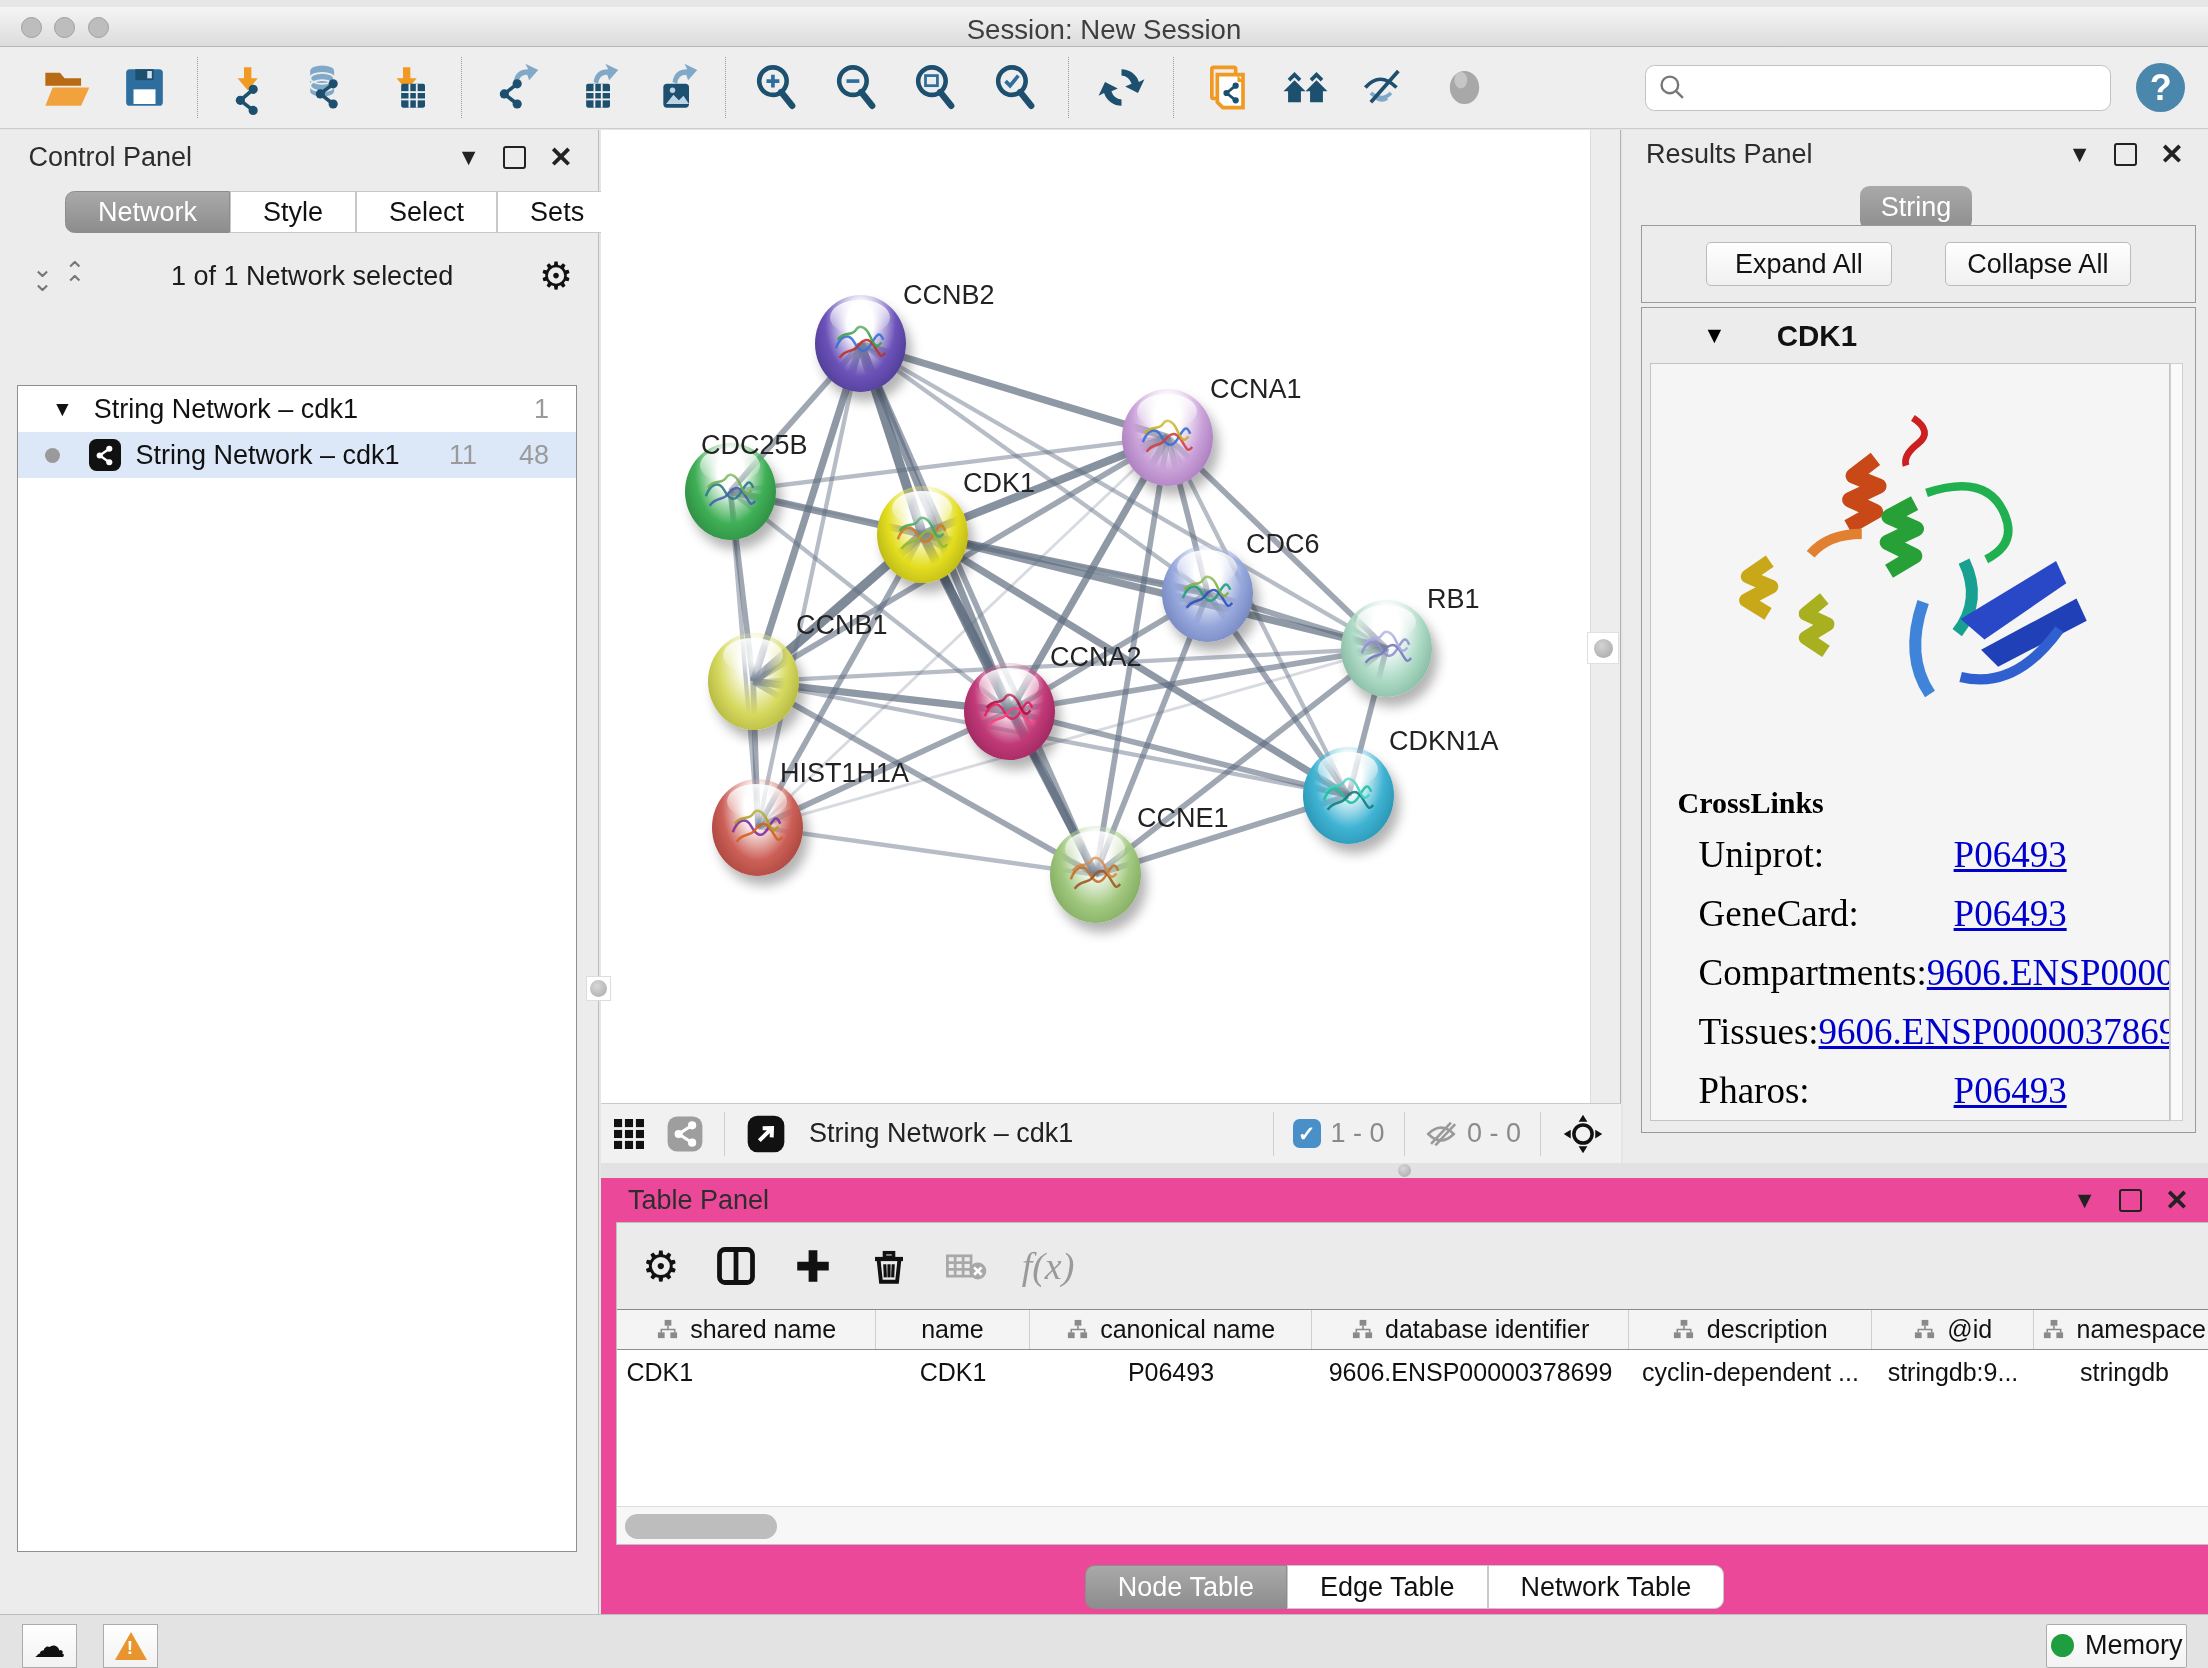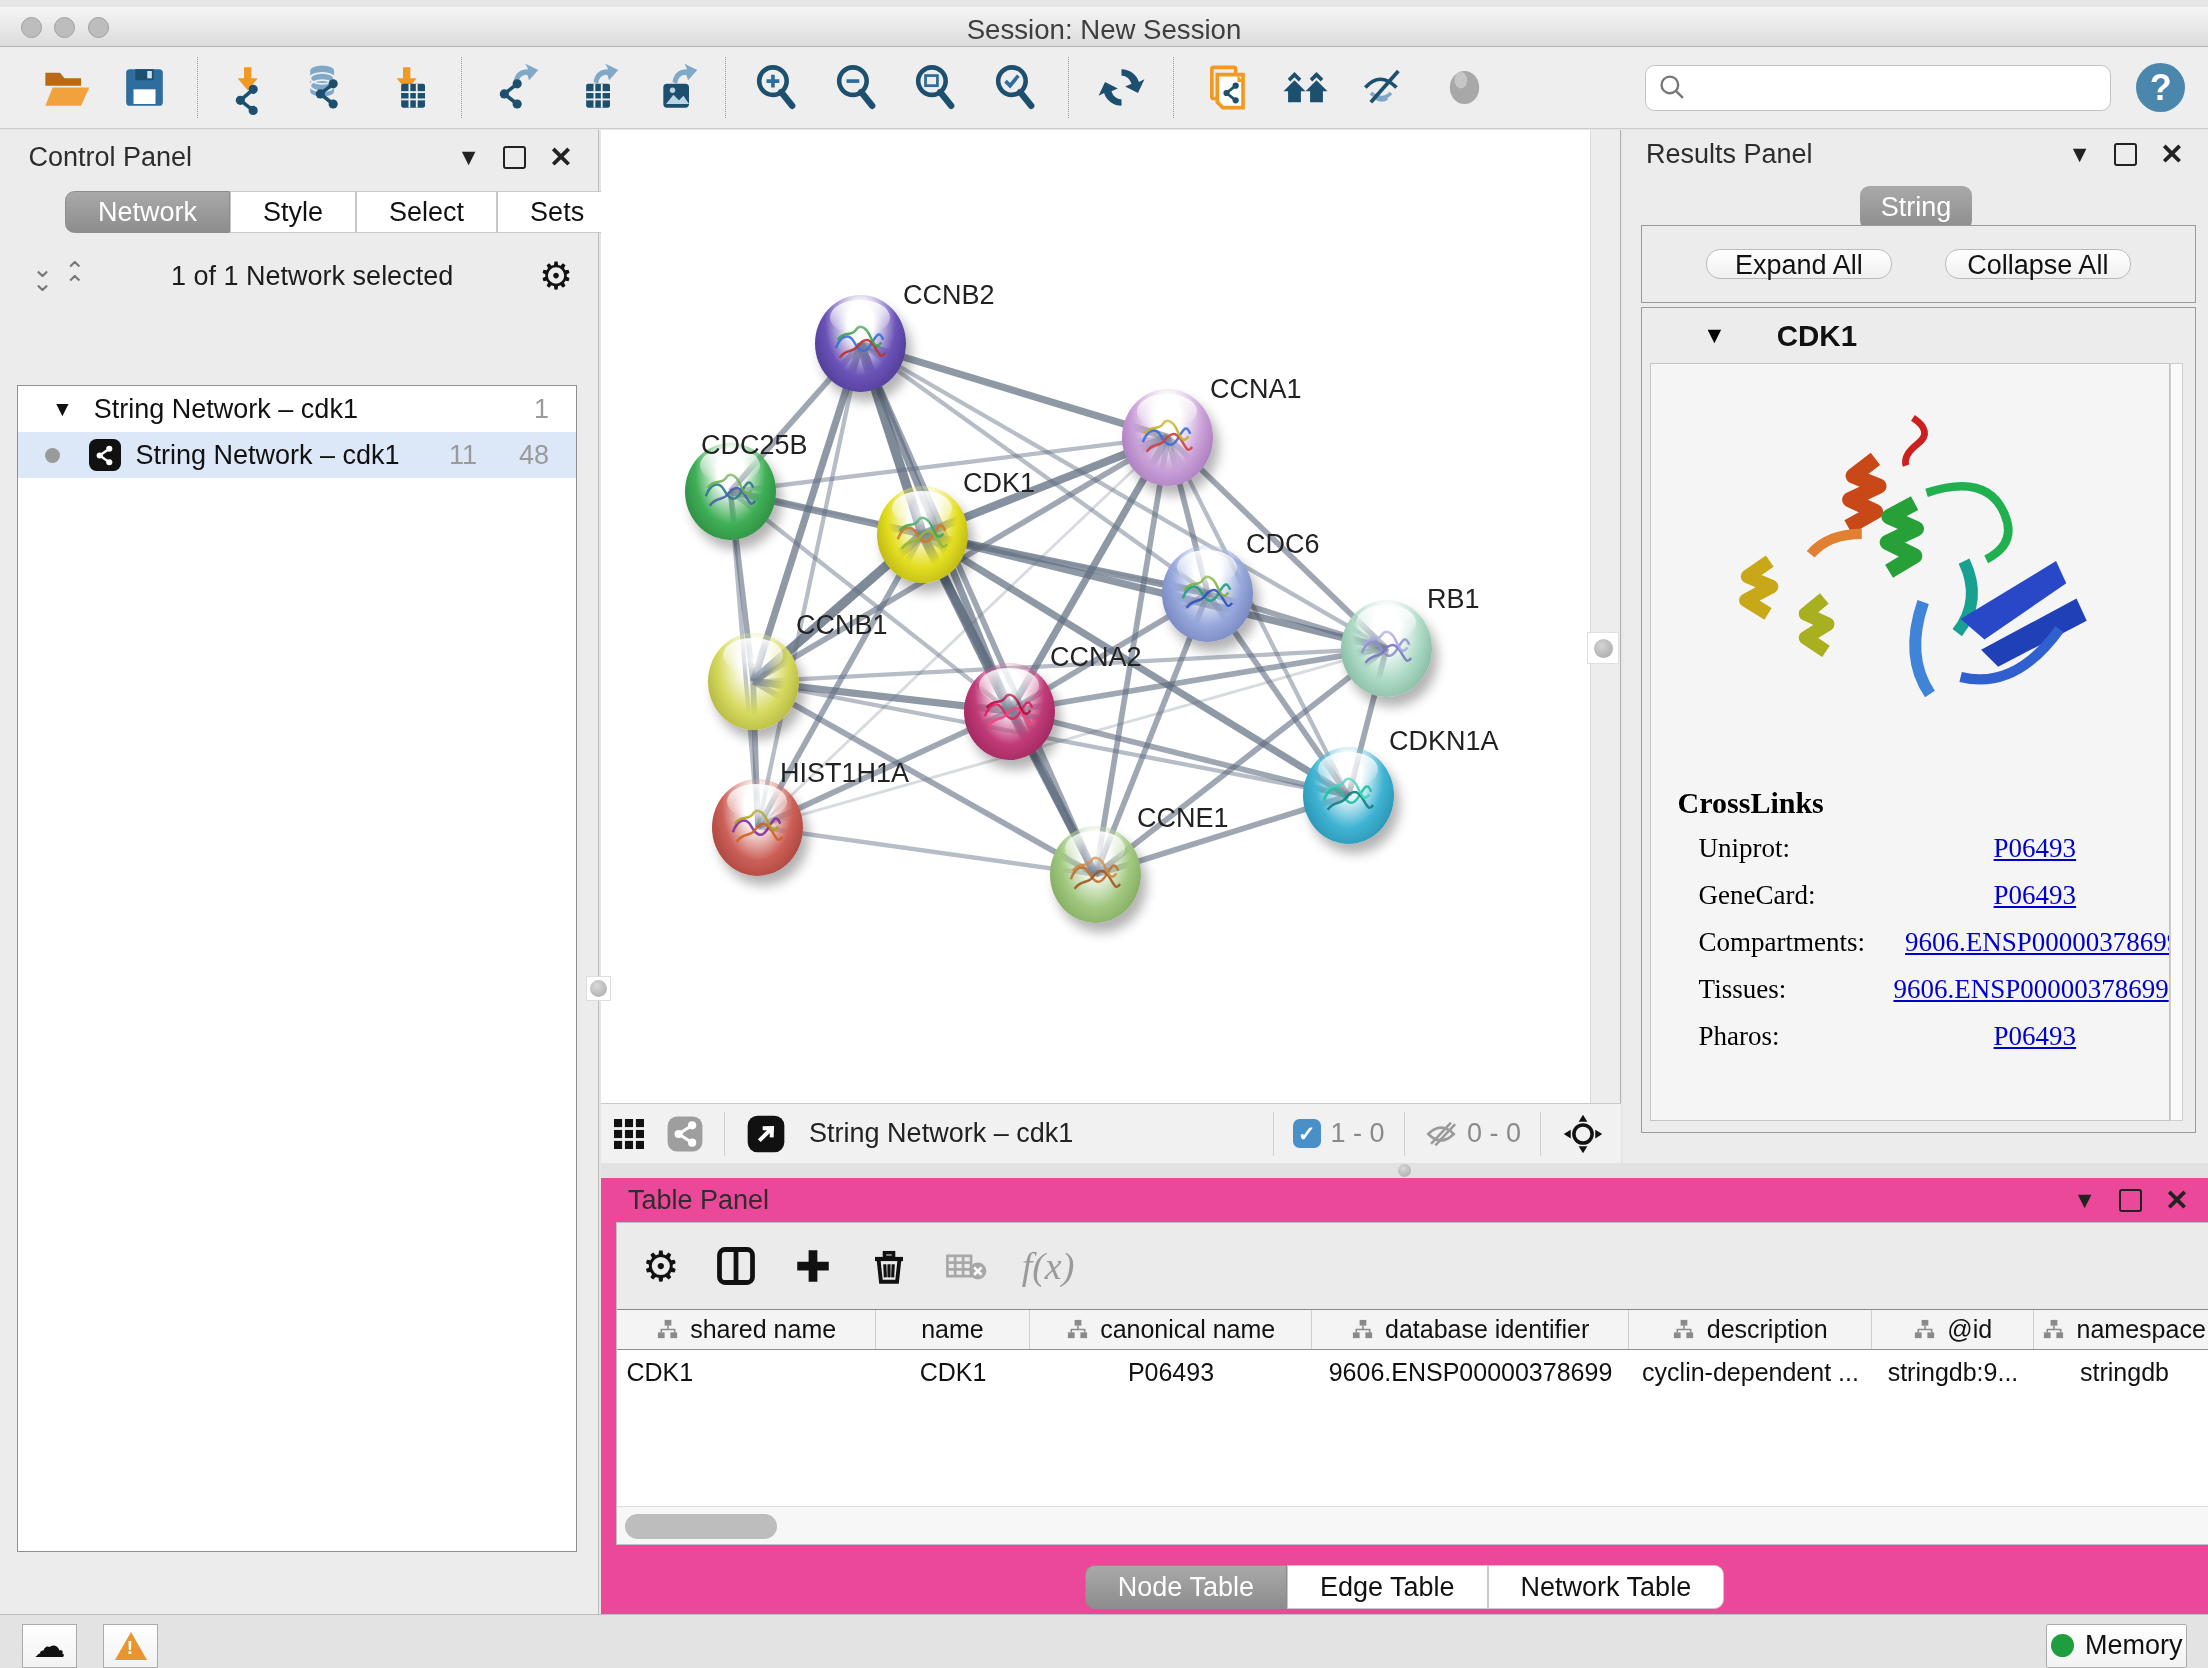--- a/index.html
+++ b/index.html
@@ -87,32 +87,32 @@
   .h-splitter i { position:absolute; left:797px; top:1px; width:13.3px; height:13.3px; border-radius:50%;
     background:radial-gradient(circle at 40% 35%, #d8d8d8, #a6a6a6); }
 
   
   .results-panel { position:absolute; left:1623px; top:123px; width:586px; height:1033px; background:#ececec; }
   .results-panel .panel-header { padding:7.6px 25px 0 23px; }
   .string-tab { margin:15px auto 9.5px auto; width:112px; height:44px; background:linear-gradient(#a9a9a9,#8d8d8d); color:#fff;
     font-size:27px; border-radius:9.5px; display:flex; align-items:center; justify-content:center; }
   .expand-box { position:absolute; left:18px; right:13.3px; top:95px; height:78px; border:1.9px solid #9a9a9a; background:#ececec;
     display:flex; align-items:center; justify-content:center; gap:53px; }
-  .rp-btn { min-width:186px; height:30px; background:linear-gradient(#ffffff,#f0f0f0); border:1px solid #bbb; border-radius:14px;
+  .rp-btn { min-width:186px; height:44px; background:linear-gradient(#ffffff,#f0f0f0); border:1px solid #bbb; border-radius:5px;
     font-size:27px; color:#111; }
   .result-box { position:absolute; left:18px; right:13.3px; top:177px; bottom:30px; border:1.9px solid #9a9a9a; background:#ececec; }
   .rb-header { height:55px; display:flex; align-items:center; }
   .rb-header .tri { margin:0 51px 0 61px; font-size:23px; }
   .rb-header .gene { font-size:29.5px; font-weight:bold; color:#111; }
   .rb-body { position:absolute; left:7.6px; right:25px; top:55px; bottom:11.4px; background:#f5f5f5; border:1px solid #c4c4c4; overflow:hidden; }
   .rb-desc { font-size:27px; color:#222; padding:15px 0 0 21px; }
   .ribbon-wrap { width:100%; height:418px; display:flex; justify-content:center; align-items:center; }
   .crosslinks { font-family:"Liberation Serif", serif; padding:3.8px 0 0 27px; }
   .crosslinks .cl-title { font-size:30px; font-weight:bold; color:#000; margin-bottom:13.3px; }
-  .cl-row { display:flex; font-size:27px; margin-bottom:16px;gap:40px; }
+  .cl-row { display:flex; font-size:37px; margin-bottom:16px; }
   .cl-row .cl-label { width:276px; color:#000; padding-left:21px; }
   .cl-row a { color:#0000cc; text-decoration:underline; }
   .rb-scroll { position:absolute; right:11.4px; top:55px; bottom:11.4px; width:13.3px; background:#fafafa; border:1px solid #cfcfcf; }
 
   
   .table-panel { position:absolute; left:601px; top:1171px; width:1607px; height:437px; background:#ec4899; }
   .table-panel .panel-header { padding:5.7px 19px 0 27px; }
   .table-box { position:absolute; left:15px; right:0; top:44px; bottom:70px; background:#ebebeb; border:1px solid #c0c0c0; border-right:none; }
   .tbl-toolbar { height:86px; display:flex; align-items:center; gap:34px; padding-left:25px; }
   .tbl-toolbar .tb2 { border:none; background:transparent; display:flex; align-items:center; justify-content:center; }

